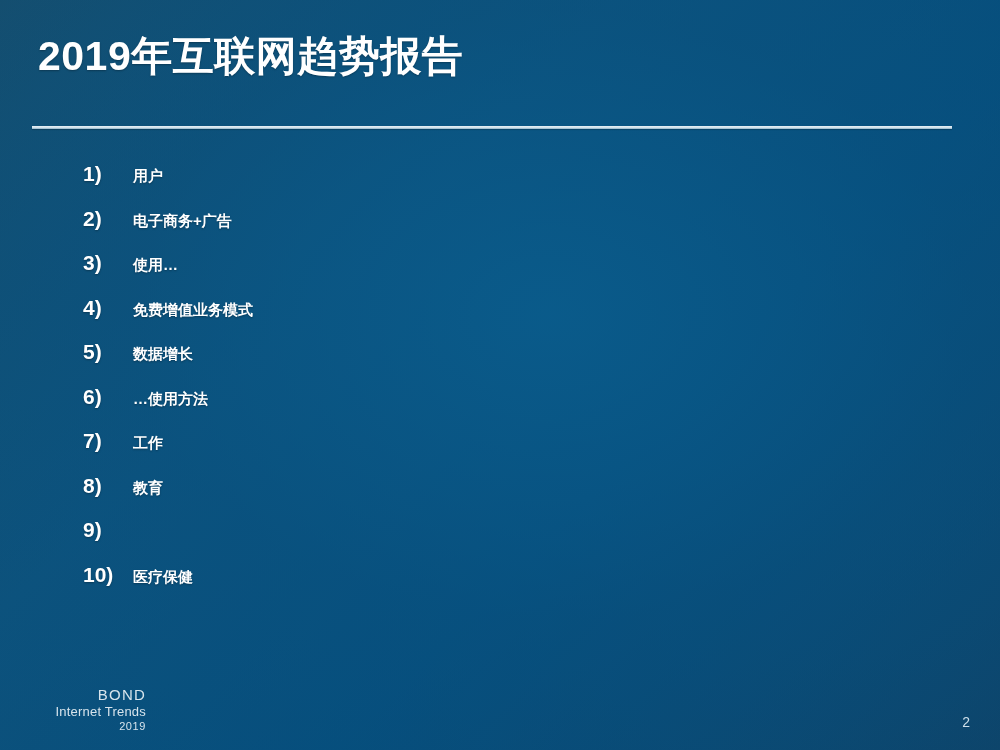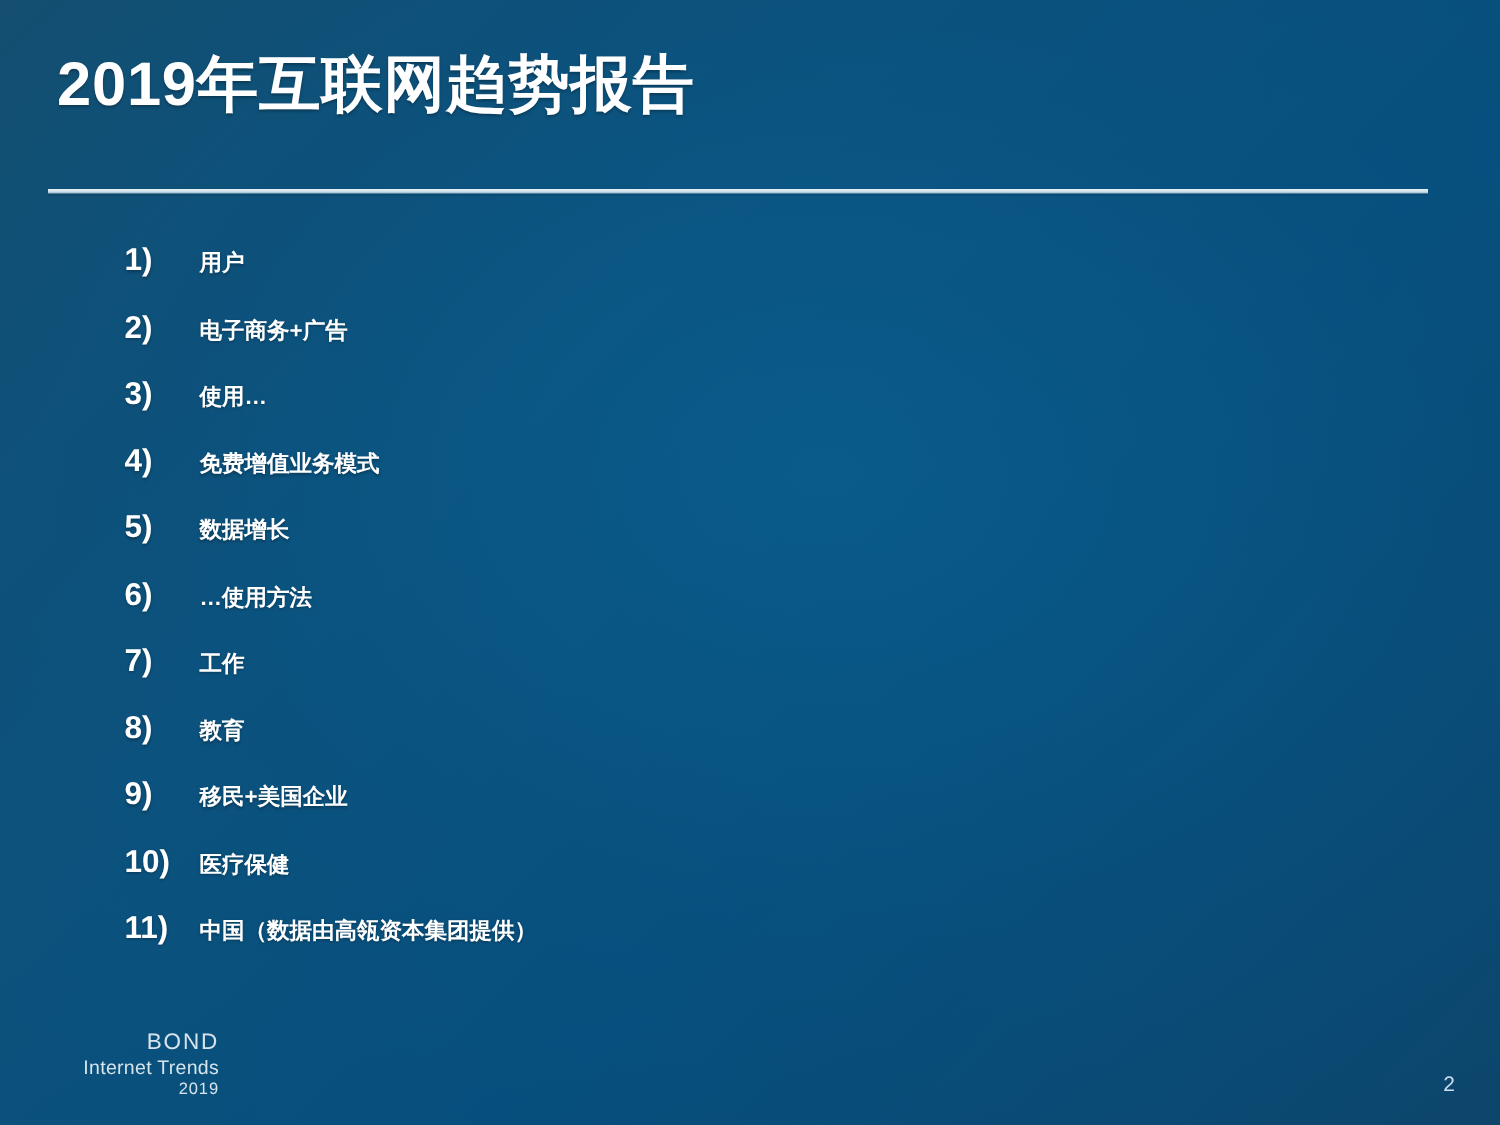--- a/index.html
+++ b/index.html
@@ -192,32 +192,27 @@
       <span class="agenda-label">工作</span>
     </div>
 
     <div class="agenda-item">
       <span class="agenda-num">8)</span>
       <span class="agenda-label">教育</span>
     </div>
 
     <div class="agenda-item">
       <span class="agenda-num">9)</span>
-      <span class="agenda-label">移民+美国企业</span>
     </div>
 
     <div class="agenda-item">
       <span class="agenda-num">10)</span>
       <span class="agenda-label">医疗保健</span>
     </div>
 
-    <div class="agenda-item">
-      <span class="agenda-num">11)</span>
-      <span class="agenda-label">中国（数据由高瓴资本集团提供）</span>
-    </div>
 
   </div>
 
   <div id="bond-logo">
     <div id="bond-name">BOND</div>
     <div id="bond-sub">Internet Trends</div>
     <div id="bond-year">2019</div>
   </div>
 
 

